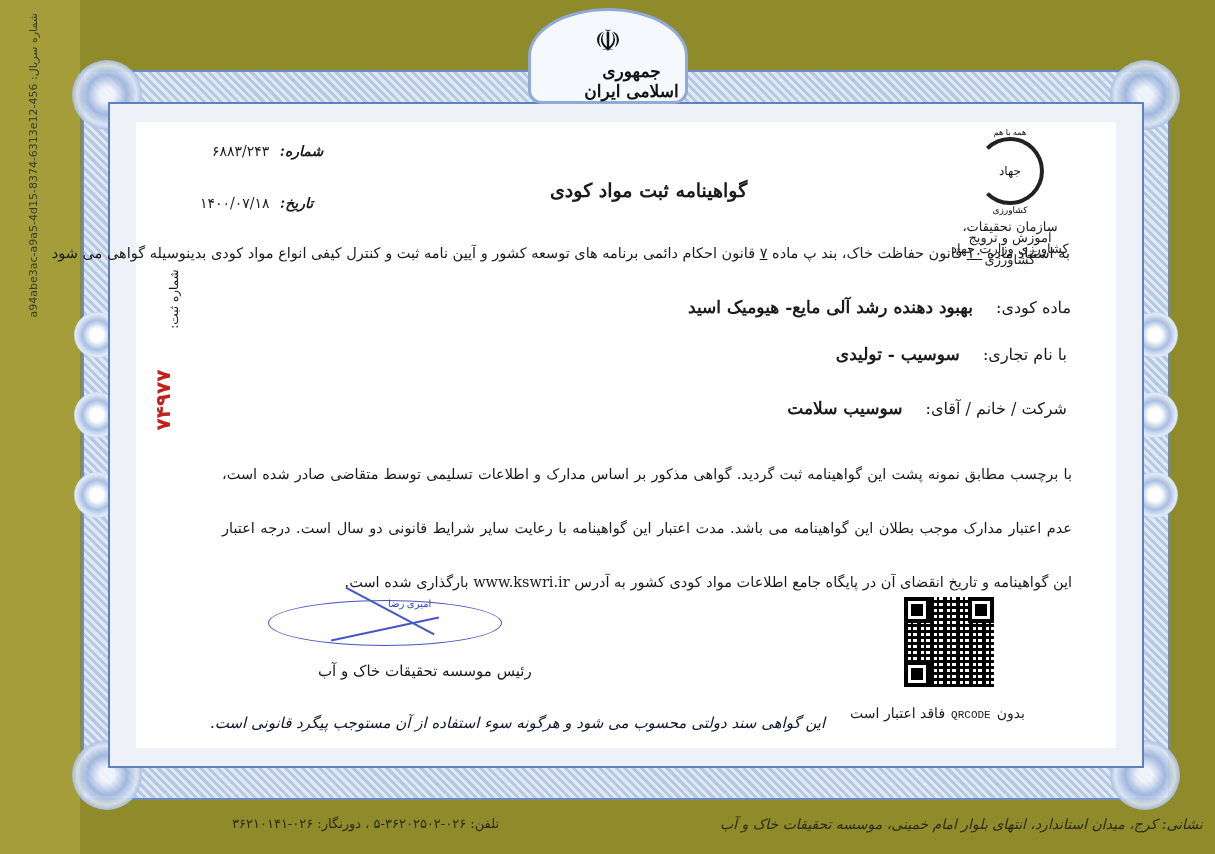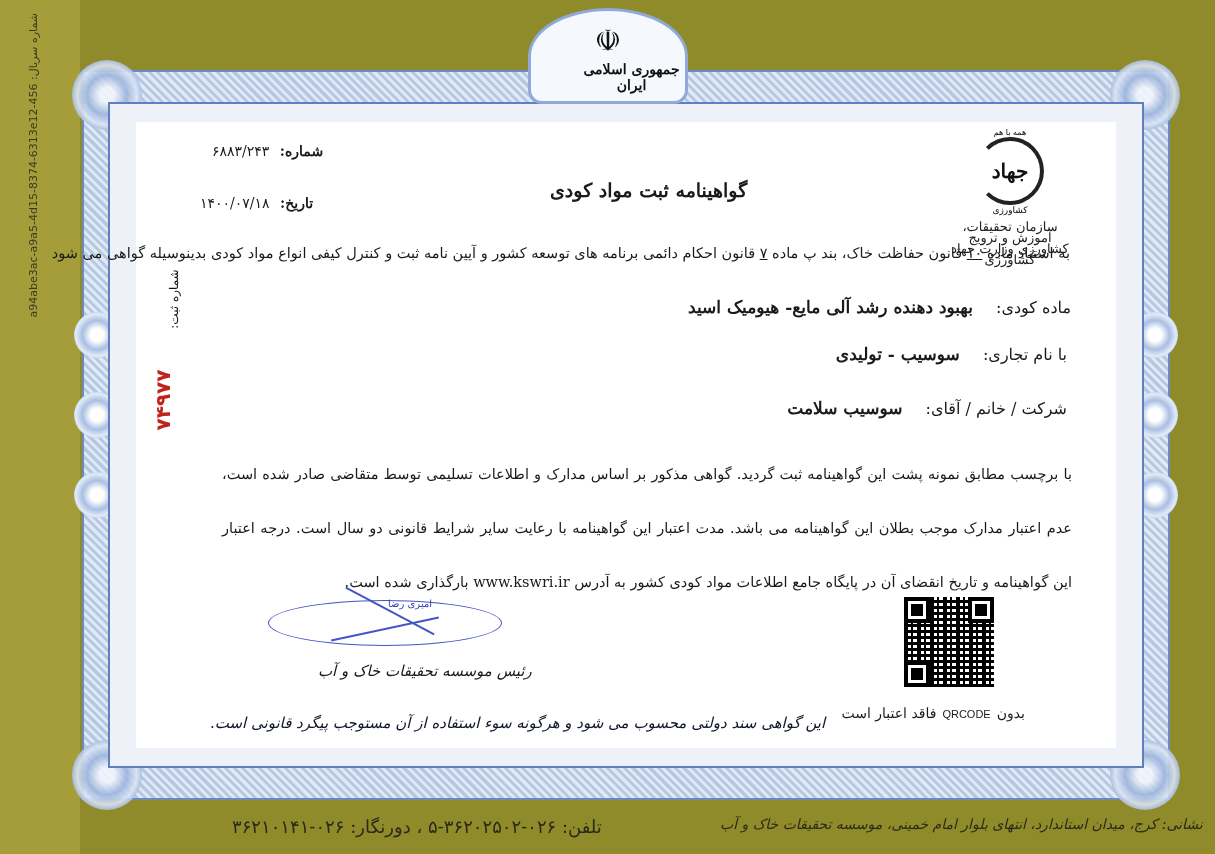--- a/index.html
+++ b/index.html
@@ -7,53 +7,53 @@
   .olive-left{position:absolute;left:0;top:0;width:80px;height:854px;background:#a49d3a;}
   .side-serial{position:absolute;left:-110px;top:150px;width:300px;height:26px;transform:rotate(-90deg);font-size:11px;color:#3a3a20;direction:rtl;text-align:center;white-space:nowrap;font-family:"DejaVu Sans",sans-serif;}
   .frame{position:absolute;left:82px;top:70px;width:1088px;height:730px;background:
     repeating-linear-gradient(45deg,#b7c8e3 0 3px,#dfe8f5 3px 6px);border:2px solid #6b8ac2;box-sizing:border-box;}
   .frame-inner{position:absolute;left:24px;top:30px;right:24px;bottom:30px;background:#eef2f8;border:2px solid #5f7fbf;}
   .paper{position:absolute;left:26px;top:18px;right:26px;bottom:18px;background:#ffffff;}
   .corner{position:absolute;width:70px;height:70px;border-radius:50%;background:radial-gradient(circle,#f2f6fc 15%,#9db4dc 40%,#dbe5f4 60%,#7f9ccf 80%);opacity:.9;}
   .side-rosette{position:absolute;width:46px;height:46px;border-radius:50%;background:radial-gradient(circle,#ffffff 20%,#a9bfe3 45%,#e3ebf7 65%,#7696cc 90%);}
   .emblem{position:absolute;left:528px;top:8px;width:160px;height:96px;background:#f5f8fd;border-radius:50% 50% 14px 14px;border:3px solid #8fa9d8;box-sizing:border-box;text-align:center;}
   .emblem-sym{font-size:30px;color:#111;line-height:40px;margin-top:10px;}
-  .emblem-text{font-size:14px;color:#111;direction:rtl;font-weight:bold;padding-left:47px;}
+  .emblem-text{font-size:17px;color:#111;direction:rtl;font-weight:bold;padding-left:47px;}
   .abs{position:absolute;direction:rtl;color:#1a1a1a;white-space:nowrap;}
   .title{left:550px;top:138px;font-size:19px;font-weight:bold;margin-top:41px;}
   .num-row{left:212px;top:143px;font-size:14px;}
   .date-row{left:200px;top:195px;font-size:14px;}
-  .lbl{font-weight:bold;margin-left:6px;}
+  .lbl{font-style:italic;font-weight:bold;margin-left:6px;}
   .intro{left:258px;top:245px;width:812px;font-size:14.5px;text-align:right;}
   .u{text-decoration:underline;}
   .field{font-size:16px;}
   .field .val{font-weight:bold;font-size:17px;margin-right:18px;}
   .f1{right:144px;top:297px;}
   .f2{right:148px;top:344px;}
   .f3{right:148px;top:398px;}
   .para{left:222px;top:447px;width:850px;font-size:14.5px;line-height:54px;text-align:justify;white-space:normal;}
   .serial-label{position:absolute;left:144px;top:292px;transform:rotate(-90deg);font-size:12px;color:#111;white-space:nowrap;direction:rtl;}
   .serial-num{position:absolute;left:132px;top:388px;transform:rotate(-90deg);font-size:20px;font-weight:bold;color:#c2221c;white-space:nowrap;font-family:"DejaVu Sans",sans-serif;}
   .logo{position:absolute;left:950px;top:128px;width:120px;text-align:center;}
-  .logo-ring{width:60px;height:60px;margin:0 auto;border:4px solid #222;border-left-color:transparent;border-radius:50%;font-size:20px;font-weight:bold;line-height:60px;color:#111;direction:rtl;}
+  .logo-ring{width:60px;height:60px;margin:0 auto;border:4px solid #222;border-left-color:transparent;border-radius:50%;font-size:12px;font-weight:normal;line-height:60px;color:#111;direction:rtl;}
   .logo-sub{font-size:13px;direction:rtl;color:#222;line-height:11px;margin-top:6px;}
   .sig{position:absolute;left:268px;top:600px;width:232px;height:44px;border:1.5px solid #4455c4;border-radius:50%;}
   .sig-stroke{position:absolute;left:340px;top:610px;width:100px;height:2px;background:#4455c4;transform:rotate(28deg);}
   .sig-stroke2{position:absolute;left:330px;top:628px;width:110px;height:2px;background:#4455c4;transform:rotate(-12deg);}
-  .sig-name{position:absolute;left:388px;top:598px;font-size:10px;color:#3340b0;direction:rtl;}
-  .sig-title{left:318px;top:662px;font-size:15px;font-style:italic;}
+  .sig-name{position:absolute;left:388px;top:598px;font-size:10px;color:#3340b0;direction:rtl;font-family:Liberation Serif, serif;}
+  .sig-title{left:318px;top:662px;font-size:15px;}
   .qr{position:absolute;left:904px;top:597px;width:90px;height:90px;background:
     repeating-linear-gradient(90deg,#000 0 4px,#fff 4px 7px,#000 7px 9px,#fff 9px 13px),
     repeating-linear-gradient(0deg,#000 0 3px,#fff 3px 6px);background-blend-mode:multiply;}
   .qr-finder{position:absolute;width:18px;height:18px;border:4px solid #000;background:#fff;box-shadow:inset 0 0 0 3px #fff,inset 0 0 0 9px #000;}
   .qr-note{right:190px;top:705px;font-size:14px;}
-  .qr-note .code{font-family:Liberation Sans, sans-serif;font-size:11px;margin:0 6px;}
+  .qr-note .code{font-family:Liberation Mono, monospace;font-size:11px;margin:0 6px;}
   .warning{left:210px;top:714px;font-size:15px;color:#0f172a;font-style:italic;}
   .footer-addr{left:720px;top:816px;font-size:14px;color:#2a2a18;font-style:italic;}
-  .footer-tel{left:232px;top:816px;font-size:18px;color:#2a2a18;}
+  .footer-tel{left:232px;top:816px;font-size:13px;color:#2a2a18;}
 </style>
 </head>
 <body>
 
 <div class="olive-left"></div>
 <div class="side-serial">شماره سریال: a94abe3ac-a9a5-4d15-8374-6313e12-456</div>
 
 <div class="frame">
   <div class="corner" style="left:-12px;top:-12px"></div>
   <div class="corner" style="right:-12px;top:-12px"></div>

